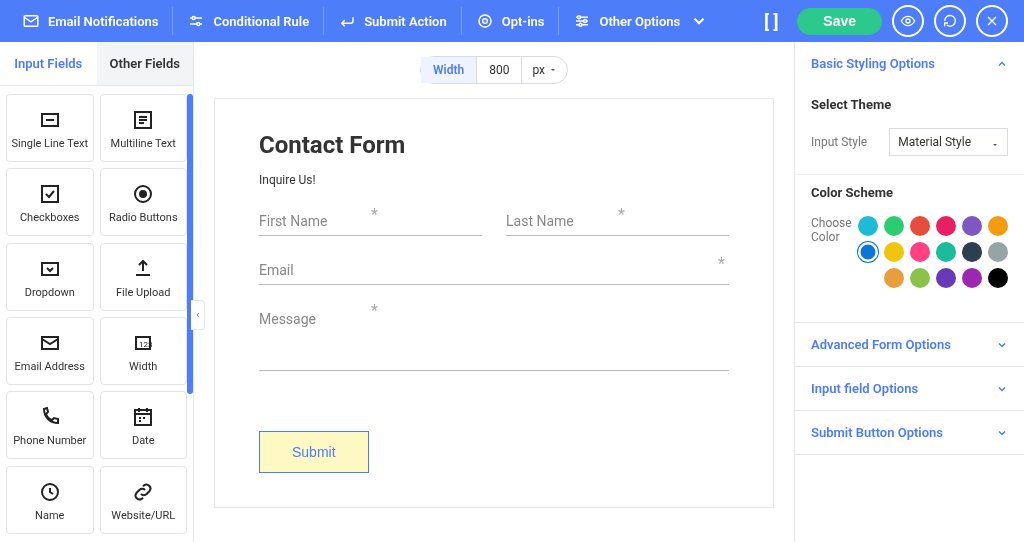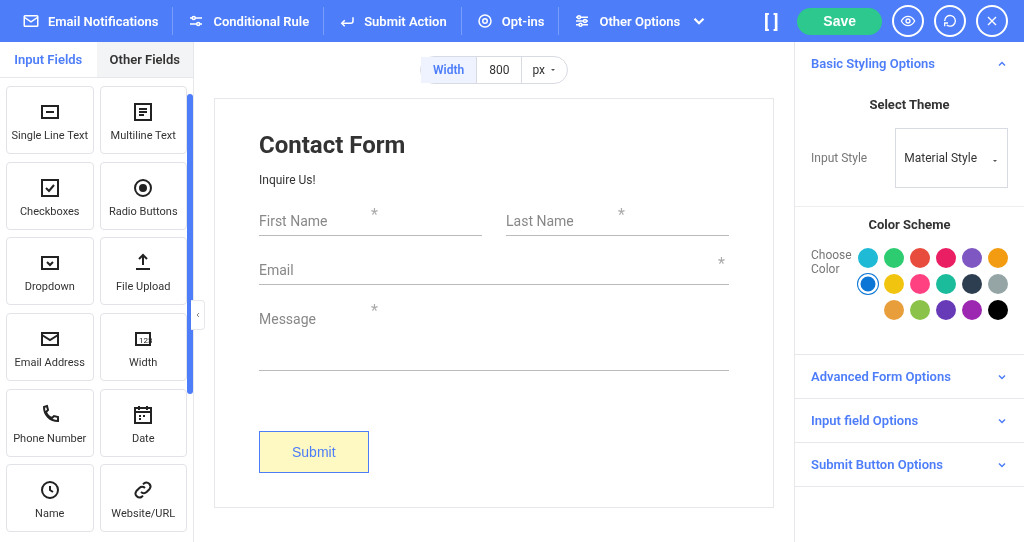--- a/index.html
+++ b/index.html
@@ -15,21 +15,21 @@
 .topbar-right { margin-left: auto; display: flex; align-items: center; gap: 10px; }
 .brackets { width: 32px; height: 32px; display: flex; align-items: center; justify-content: center; font-weight: 700; font-size: 18px; cursor: pointer; }
 .save-btn { background: #2cc88d; color: #fff; border: none; border-radius: 18px; height: 27px; padding: 0 26px; font-size: 14px; font-weight: 600; cursor: pointer; }
 .circle-btn { width: 32px; height: 32px; border: 2px solid #fff; border-radius: 50%; display: flex; align-items: center; justify-content: center; cursor: pointer; }
 .circle-btn svg { width: 16px; height: 16px; }
 
 .main { display: flex; height: calc(542px - 42px); }
 
 
 .left { width: 194px; border-right: 1px solid #e5e7eb; display: flex; flex-direction: column; position: relative; }
-.left-tabs { display: flex; height: 36px; border-bottom: 1px solid #e5e7eb; }
+.left-tabs { display: flex; height: 44px; border-bottom: 1px solid #e5e7eb; }
 .left-tab { flex: 1; display: flex; align-items: center; justify-content: center; font-size: 13px; font-weight: 600; color: #333; cursor: pointer; }
 .left-tab.active { color: #4d7df8; }
 .left-tab:not(.active) { background: #f3f4f6; }
 .fields-grid { padding: 8px 6px; display: grid; grid-template-columns: 1fr 1fr; gap: 6px; overflow-y: hidden; flex: 1; }
 .field-tile { border: 1px solid #e1e3e8; border-radius: 4px; display: flex; flex-direction: column; align-items: center; justify-content: center; padding: 10px 4px 8px; cursor: grab; height: 68px; }
 .field-tile svg { width: 24px; height: 24px; color: #222; margin-bottom: 6px; }
 .field-tile span { font-size: 11px; text-align: center; line-height: 1.1; }
 .left-scroll { position: absolute; right: 0; top: 52px; width: 6px; height: 300px; background: #4d7df8; border-radius: 3px; }
 .collapse-toggle { position: absolute; right: -12px; top: 258px; width: 14px; height: 30px; background: #fff; border: 1px solid #e5e7eb; border-left: none; border-radius: 0 4px 4px 0; display: flex; align-items: center; justify-content: center; cursor: pointer; z-index: 5; }
 
@@ -54,24 +54,24 @@
 
 
 .right { width: 230px; border-left: 1px solid #e5e7eb; display: flex; flex-direction: column; }
 .right-tabs { display: flex; height: 42px; border-bottom: 1px solid #e5e7eb; }
 .right-tab { flex: 1; display: flex; align-items: center; justify-content: center; font-size: 13px; font-weight: 600; cursor: pointer; }
 .right-tab.active { color: #4d7df8; }
 .right-tab:not(.active) { background: #f3f4f6; color: #555; }
 .acc { border-bottom: 1px solid #e5e7eb; }
 .acc-hd { display: flex; align-items: center; justify-content: space-between; padding: 14px 16px; cursor: pointer; color: #4d7df8; font-weight: 600; font-size: 13px; }
 .acc-body { padding: 2px 16px 16px; }
-.sect-title { font-weight: 700; font-size: 13px; margin: 10px 0 16px; text-align: center; }
+.sect-title { font-weight: 700; font-size: 13px; margin: 10px 0 16px; }
 .kv { display: flex; align-items: center; justify-content: space-between; margin-bottom: 18px; font-size: 12px; }
 .kv label { color: #777; }
-.sel { border: 1px solid #d8dbe2; padding: 22px 8px; font-size: 12px; display: flex; align-items: flex-end; gap: 14px; cursor: pointer; }
+.sel { border: 1px solid #d8dbe2; padding: 6px 8px; font-size: 12px; display: flex; align-items: flex-end; gap: 20px; cursor: pointer; }
 .swatches { display: flex; flex-wrap: wrap; gap: 6px; justify-content: flex-end; max-width: 150px; }
 .swatch { width: 20px; height: 20px; border-radius: 50%; cursor: pointer; }
 .swatch.sel-sw { box-shadow: 0 0 0 2.5px #fff inset, 0 0 0 1px #0b76d6; }
 hr.div { border: none; border-top: 1px solid #eee; margin: 6px -16px 10px; }
 </style>
 </head>
 <body>
 
 <div class="topbar">
   <div class="topbar-left">

